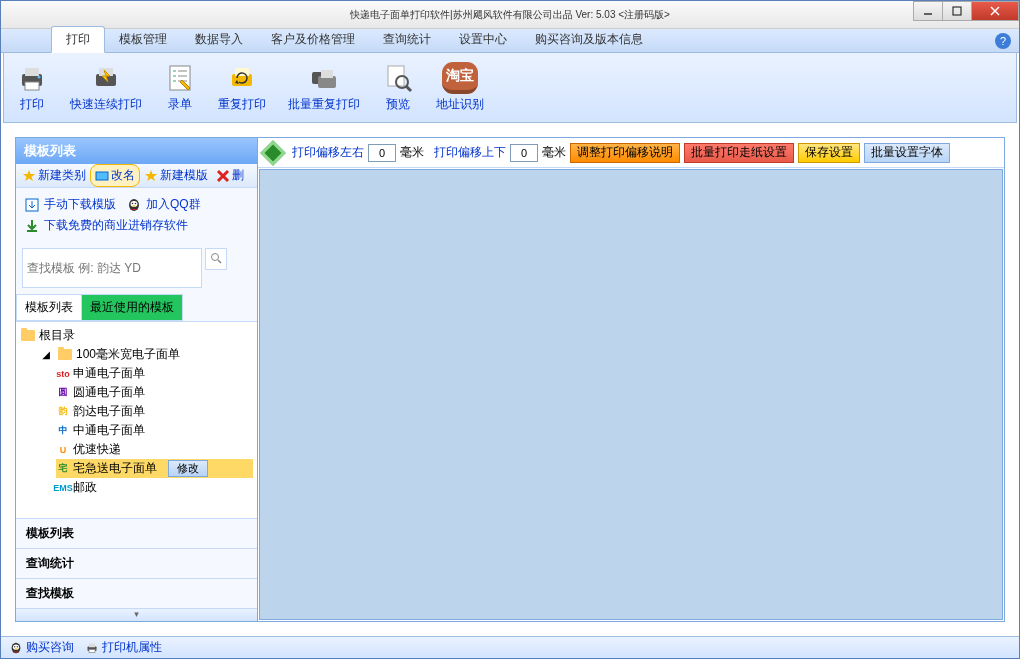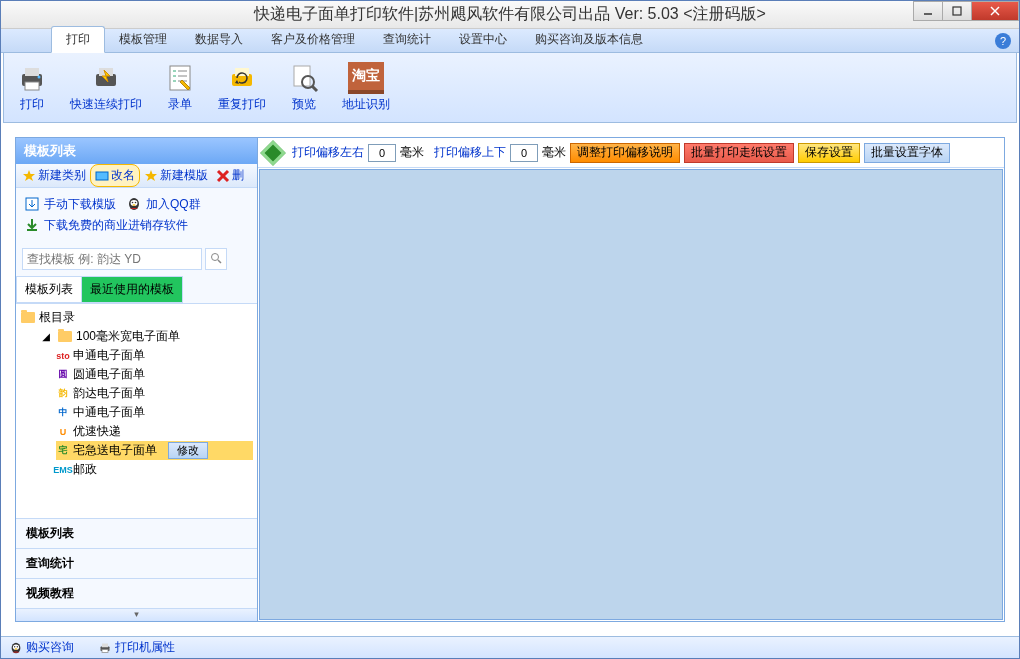--- a/index.html
+++ b/index.html
@@ -1,43 +1,43 @@
 <!DOCTYPE html>
 <html><head>
   <meta charset="utf-8">
   <style>
     * { box-sizing: border-box; margin: 0; padding: 0; font-family: "Microsoft YaHei", SimSun, sans-serif; font-size: 12px; }
     body { background: #fff; }
     .window { width: 1020px; height: 659px; border: 1px solid #5a7eb8; display: flex; flex-direction: column; }
     .titlebar { height: 28px; background: linear-gradient(to bottom, #fafafa, #e8e8e8); display: flex; align-items: center; justify-content: center; position: relative; border-bottom: 1px solid #ccc; }
-    .titlebar-text { color: #333; font-size: 16px; }
+    .titlebar-text { color: #333; font-size: 10px; }
     .win-controls { position: absolute; right: 0; top: 0; display: flex; }
     .win-btn { width: 30px; height: 20px; display: flex; align-items: center; justify-content: center; border: 1px solid #aaa; background: linear-gradient(to bottom,#f5f5f5,#ddd); margin-left: -1px; cursor: pointer; }
     .win-btn.close { width: 48px; background: linear-gradient(to bottom,#e85a4a,#c0392b); color: #fff; }
     .win-btn svg { width: 10px; height: 10px; }
     .tabbar { height: 24px; background: linear-gradient(to bottom,#dceaff,#c5daf7); display: flex; align-items: flex-end; padding-left: 50px; border-bottom: 1px solid #9dbce0; position: relative; }
     .tab { padding: 4px 14px; color: #333; cursor: pointer; font-size: 12px; }
     .tab.active { background: #fff; border: 1px solid #9dbce0; border-bottom: 1px solid #fff; border-radius: 3px 3px 0 0; margin-bottom: -1px; }
     .help-icon { position: absolute; right: 8px; top: 4px; width: 16px; height: 16px; border-radius: 50%; background: #3b7dd8; color: #fff; text-align: center; line-height: 16px; font-size: 11px; cursor: pointer; }
     .ribbon { height: 70px; background: linear-gradient(to bottom,#eaf2ff,#d3e4ff); border: 1px solid #9dbce0; border-top: none; margin: 0 2px; display: flex; align-items: center; padding: 2px 8px; gap: 14px; }
     .ribbon-btn { display: flex; flex-direction: column; align-items: center; gap: 2px; cursor: pointer; padding: 2px 4px; }
     .ribbon-icon { width: 32px; height: 32px; display: flex; align-items: center; justify-content: center; }
     .ribbon-label { color: #0033cc; font-size: 12px; }
-    .taobao-icon { background: #c0633c; color: #fff; font-weight: bold; width: 36px; height: 32px; display: flex; align-items: center; justify-content: center; border-radius: 0; font-size: 14px; border-bottom: 4px solid #8a472a; }
+    .taobao-icon { background: #c0633c; color: #fff; font-weight: bold; width: 36px; height: 32px; display: flex; align-items: center; justify-content: center; border-radius: 11px; font-size: 14px; border-bottom: 4px solid #8a472a; }
     .main { flex: 1; display: flex; margin: 14px; gap: 0; overflow: hidden; }
     .sidebar { width: 243px; display: flex; flex-direction: column; border: 1px solid #7da9e0; }
     .sidebar-header { height: 26px; background: linear-gradient(to bottom,#9ac5ff,#6ca8f5); color: #fff; font-weight: bold; padding: 4px 8px; font-size: 13px; }
     .sidebar-toolbar { height: 24px; background: linear-gradient(to bottom,#f5f9ff,#dce9fb); display: flex; align-items: center; padding: 0 2px; border-bottom: 1px solid #c5daf7; }
     .tb-btn { display: flex; align-items: center; gap: 2px; padding: 2px 4px; cursor: pointer; color: #0033cc; font-size: 12px; }
     .tb-btn.active { border: 1px solid #f5b800; background: #fff2c0; border-radius: 8px; }
     .tb-icon { width: 14px; height: 14px; }
     .sidebar-links { padding: 6px 8px; background: #f5f9ff; }
-    .sidebar-links a { display: flex; align-items: flex-start; gap: 4px; color: #0033cc; text-decoration: none; padding: 2px 0; cursor: pointer; font-size: 12px; }
+    .sidebar-links a { display: flex; align-items: center; gap: 4px; color: #0033cc; text-decoration: none; padding: 2px 0; cursor: pointer; font-size: 12px; }
     .search-row { padding: 6px; background: #f5f9ff; }
-    .search-input { width: 180px; height: 22px; border: 1px solid #c5daf7; padding: 2px 4px; color: #999; font-size: 12px; }
+    .search-input { width: 180px; height: 40px; border: 1px solid #c5daf7; padding: 2px 4px; color: #999; font-size: 12px; }
     .search-btn { width: 22px; height: 22px; border: 1px solid #c5daf7; background: #fff; cursor: pointer; vertical-align: top; }
     .sidebar-tabs { display: flex; background: #f5f9ff; }
     .sidebar-tab { padding: 4px 8px; border: 1px solid #c5daf7; background: #fff; cursor: pointer; font-size: 12px; margin-right: -1px; }
     .sidebar-tab:not(.active) { background: #22c55e; }
     .tree { flex: 1; background: #fff; padding: 4px; overflow: auto; border-top: 1px solid #c5daf7; }
     .tree-item { display: flex; align-items: center; gap: 3px; padding: 1px 0; cursor: pointer; font-size: 12px; }
     .tree-item .tree-icon { width: 16px; height: 14px; display: inline-flex; align-items: center; justify-content: center; font-size: 10px; }
     .tree-children { padding-left: 18px; }
     .tree-item.selected { background: #ffd966; }
     .tree-item .modify-btn { margin-left: 8px; background: linear-gradient(to bottom,#dce9fb,#b8d4f5); border: 1px solid #7da9e0; padding: 0 8px; font-size: 11px; cursor: pointer; }
@@ -51,21 +51,21 @@
     .content-toolbar { height: 30px; background: #fff; display: flex; align-items: center; padding: 0 6px; gap: 4px; border-bottom: 1px solid #c5daf7; }
     .diamond { width: 18px; height: 18px; background: #2a8b2a; transform: rotate(45deg); border: 3px solid #8fd98f; }
     .ct-label { color: #0033cc; font-size: 12px; margin-left: 6px; font-family: Liberation Serif, serif; }
     .ct-input { width: 28px; height: 18px; border: 1px solid #7f9db9; text-align: center; font-size: 11px; }
     .ct-btn { height: 20px; padding: 0 6px; border: 1px solid; cursor: pointer; font-size: 12px; }
     .ct-btn.orange { background: linear-gradient(to bottom,#ffb347,#ff8c00); border-color: #cc6600; color: #000; }
     .ct-btn.red { background: linear-gradient(to bottom,#ff7a6b,#e85a4a); border-color: #c0392b; color: #000; }
     .ct-btn.yellow { background: linear-gradient(to bottom,#ffe680,#ffcc00); border-color: #cc9900; color: #000; }
     .ct-btn.blue { background: linear-gradient(to bottom,#dce9fb,#b8d4f5); border-color: #7da9e0; color: #000; }
     .content-canvas { flex: 1; background: #bdd5ec; border: 1px solid #7da9e0; margin: 1px; }
-    .statusbar { height: 22px; background: linear-gradient(to bottom,#eaf2ff,#d3e4ff); border-top: 1px solid #9dbce0; display: flex; align-items: center; padding: 0 8px; gap: 24px; }
+    .statusbar { height: 22px; background: linear-gradient(to bottom,#eaf2ff,#d3e4ff); border-top: 1px solid #9dbce0; display: flex; align-items: center; padding: 0 8px; gap: 11px; }
     .statusbar a { color: #0033cc; text-decoration: none; display: flex; align-items: center; gap: 3px; cursor: pointer; font-size: 12px; }
     .penguin { width: 14px; height: 14px; }
     .printer-small { width: 14px; height: 12px; }
     .link-icon { width: 16px; height: 16px; display: inline-flex; align-items: center; justify-content: center; }
   </style>
 </head>
 <body>
 
 <div class="window">
   <div class="titlebar">
@@ -141,20 +141,30 @@
     <div class="ribbon-btn">
       <div class="ribbon-icon">
           <svg width="32" height="32" viewBox="0 0 32 32">
             <rect x="6" y="12" width="20" height="12" fill="#f5b800" rx="2"></rect>
             <rect x="9" y="6" width="14" height="8" fill="#fff8d0"></rect>
             <path d="M16 16 m-5 0 a5 5 0 1 1 2 4" fill="none" stroke="#333" stroke-width="1.5"></path>
             <path d="M11 18 L13 22 L9 21 Z" fill="#333"></path>
           </svg>
         </div>
       <span class="ribbon-label">重复打印</span>
+    </div>
+    <div class="ribbon-btn">
+      <div class="ribbon-icon">
+          <svg width="32" height="32" viewBox="0 0 32 32">
+            <rect x="4" y="10" width="18" height="12" fill="#555" rx="2"></rect>
+            <rect x="10" y="14" width="18" height="12" fill="#888" rx="2"></rect>
+            <rect x="13" y="8" width="12" height="8" fill="#ddd"></rect>
+          </svg>
+        </div>
+      <span class="ribbon-label">批量重复打印</span>
     </div>
     <div class="ribbon-btn">
       <div class="ribbon-icon">
           <svg width="32" height="32" viewBox="0 0 32 32">
             <rect x="6" y="4" width="16" height="20" fill="#fff" stroke="#aaa"></rect>
             <circle cx="20" cy="20" r="6" fill="none" stroke="#555" stroke-width="2"></circle>
             <line x1="24" y1="24" x2="29" y2="29" stroke="#555" stroke-width="3"></line>
           </svg>
         </div>
       <span class="ribbon-label">预览</span>
@@ -285,21 +295,21 @@
               <div class="tree-item">
                 <span class="courier-icon" style="color: rgb(0, 153, 204);">EMS</span>
                 <span>邮政</span>
               </div>
             </div>
         </div>
       </div>
       <div class="sidebar-nav">
         <div class="sidebar-nav-item">模板列表</div>
         <div class="sidebar-nav-item">查询统计</div>
-        <div class="sidebar-nav-item">视频教程</div>
+        <div class="sidebar-nav-item">查找模板</div>
         <div class="expand-handle">▾</div>
       </div>
     </div>
 
     <div class="content">
       <div class="content-toolbar">
         <div class="diamond"></div>
         <span class="ct-label">打印偏移左右</span>
         <input class="ct-input" value="0" style="">
         <span>毫米</span>

